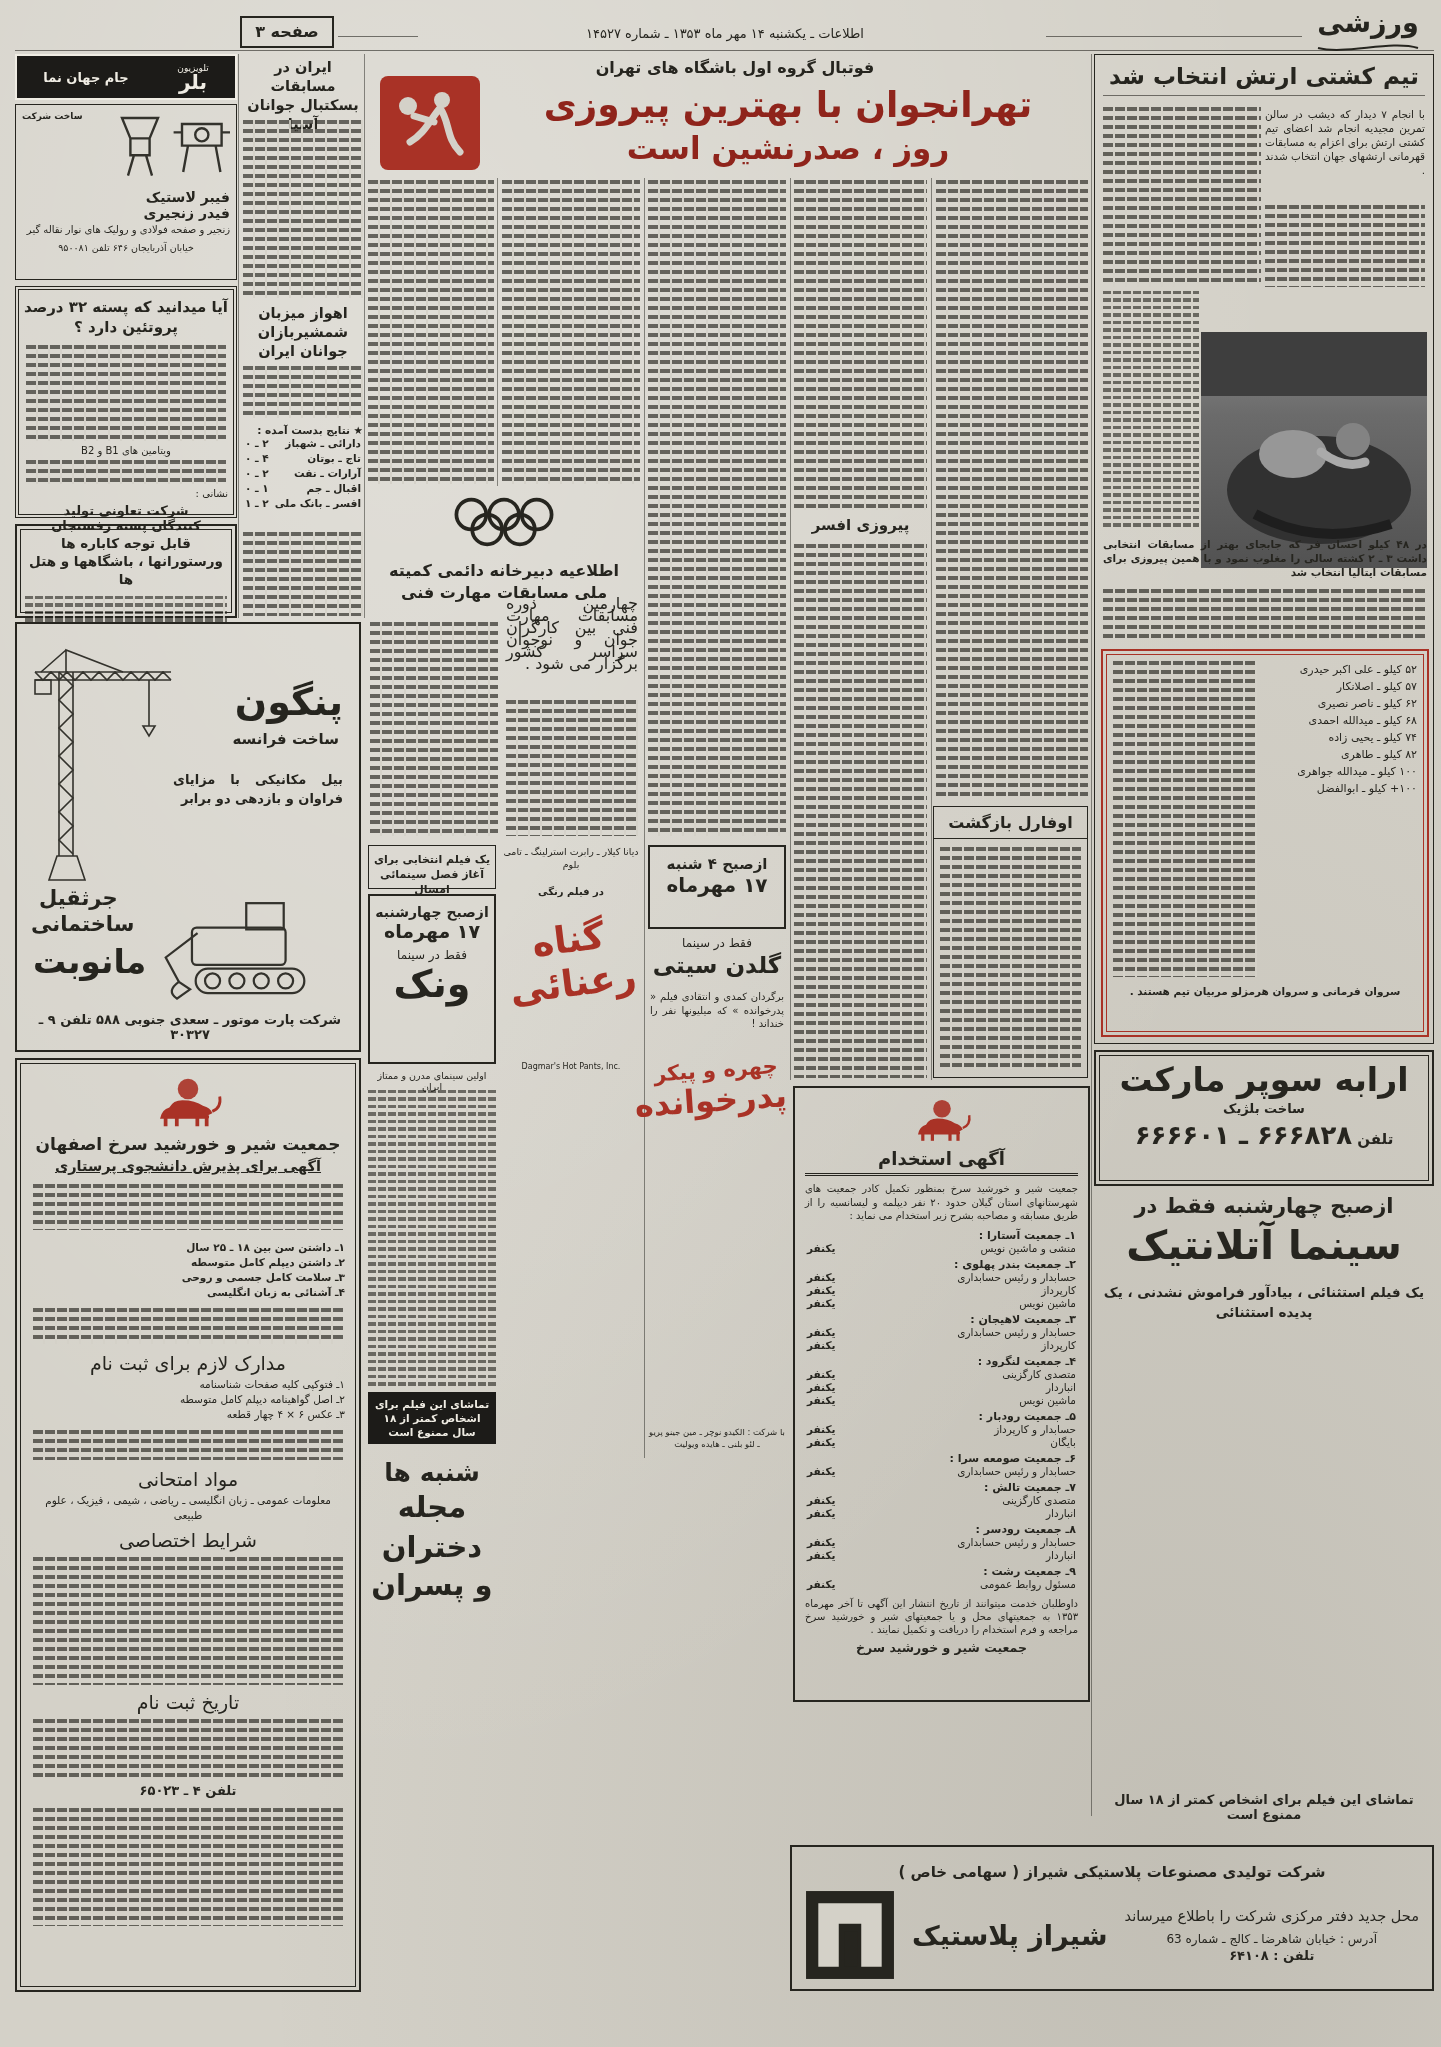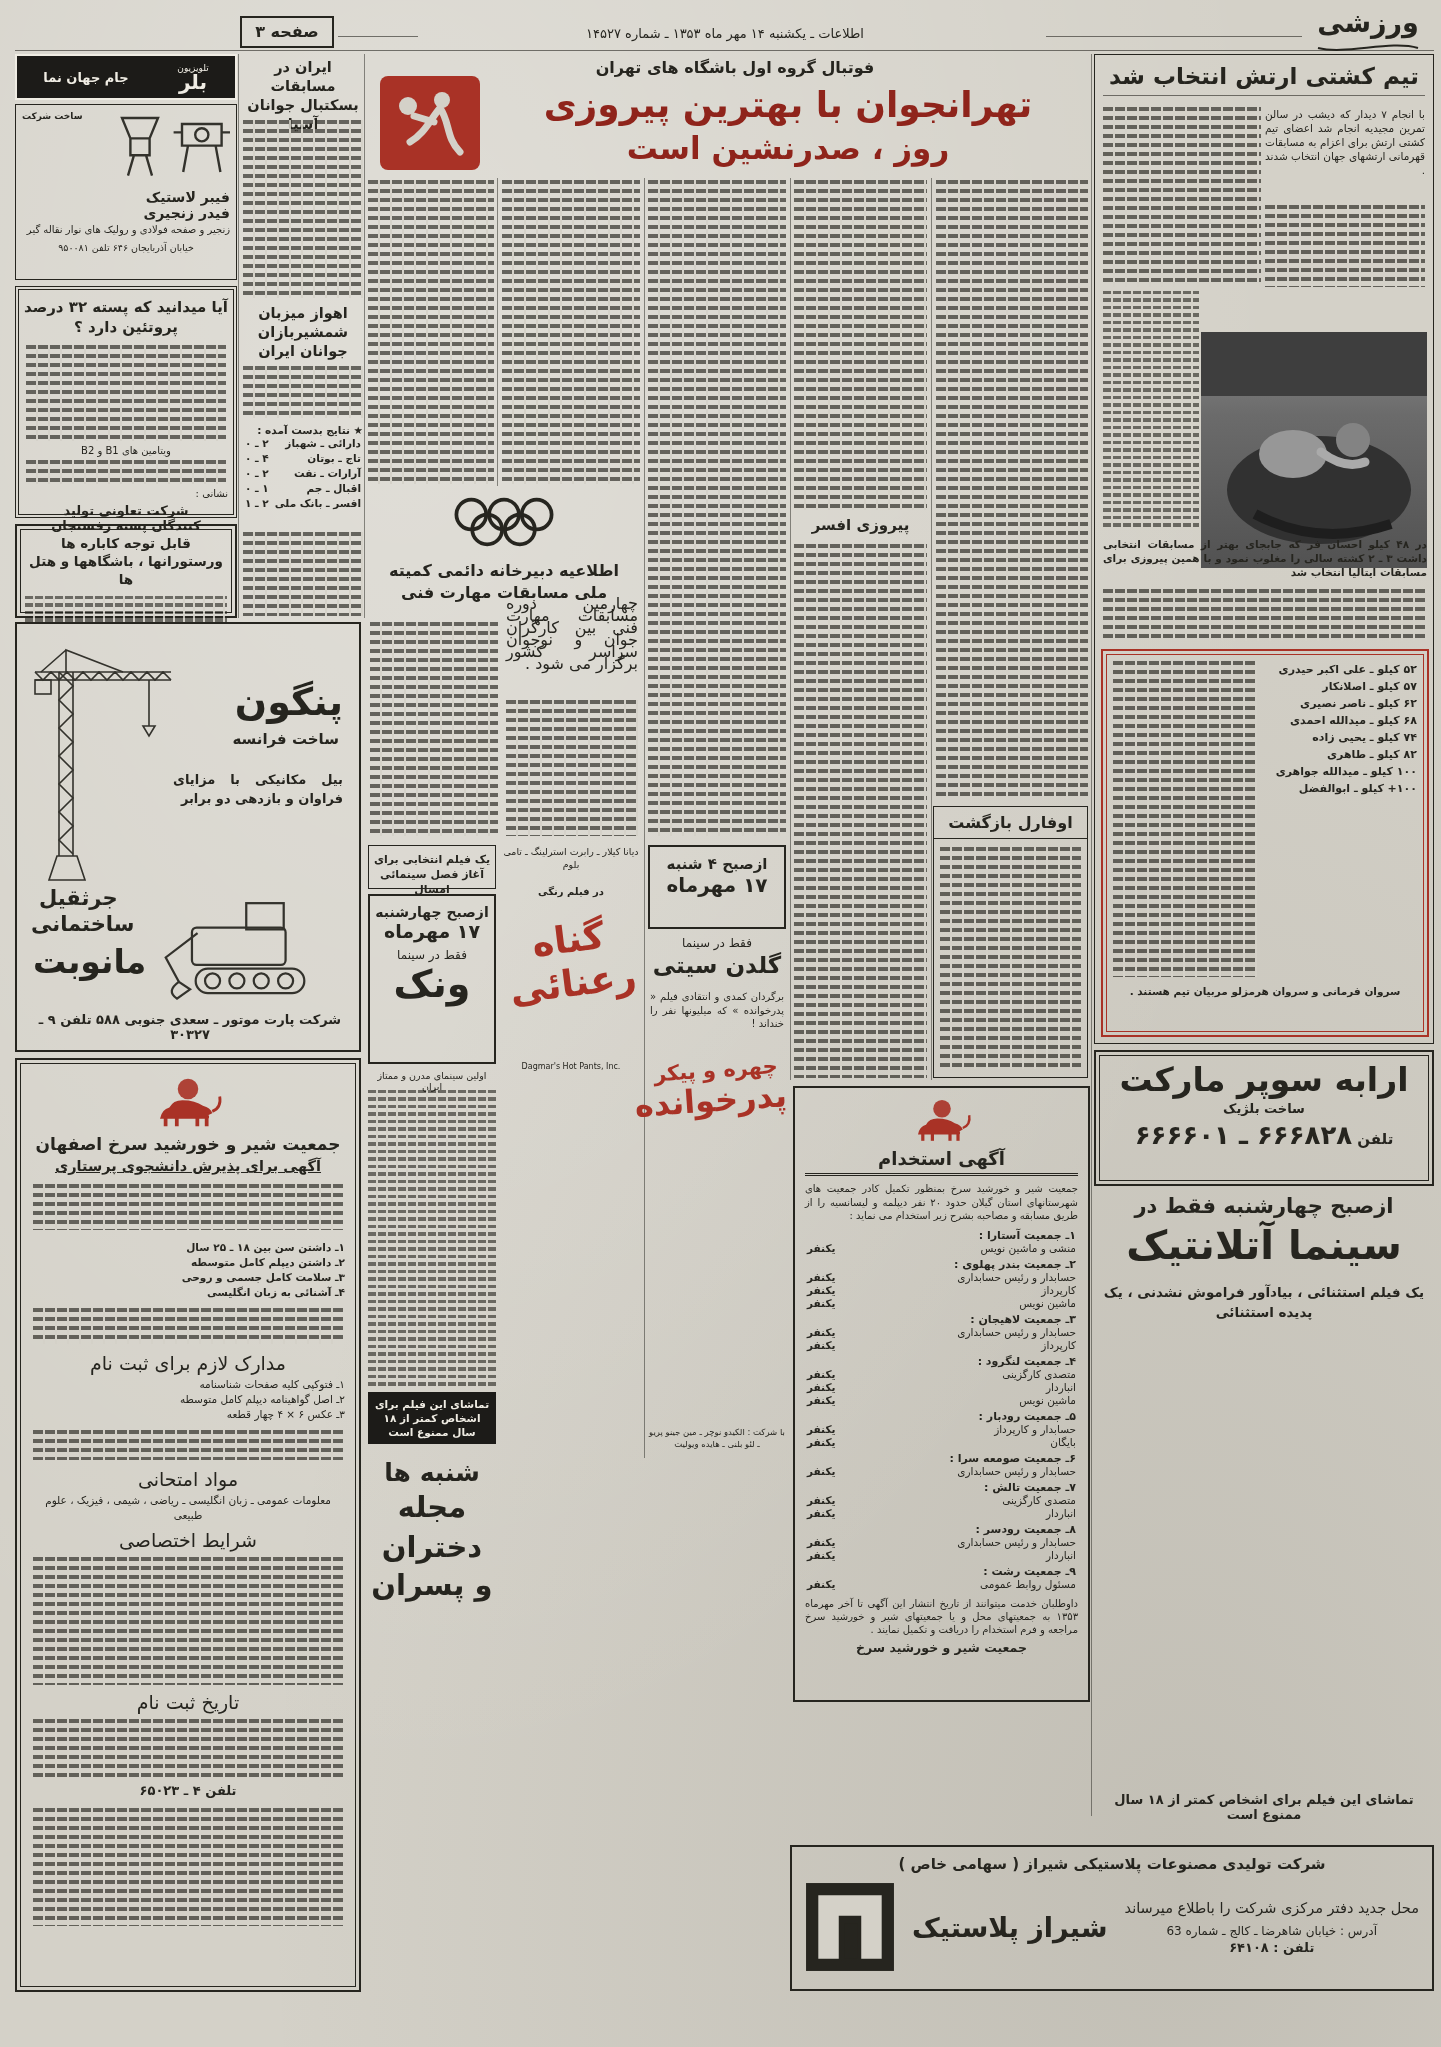--- a/index.html
+++ b/index.html
@@ -27,21 +27,21 @@
   .greek.sm{background-image:
       repeating-linear-gradient(90deg,transparent 0 8px,var(--paper) 8px 10px),
       repeating-linear-gradient(180deg,rgba(38,37,31,.7) 0 3.5px,transparent 3.5px 7.5px);}
   .photo{filter:grayscale(1);overflow:hidden;position:relative;}
   .red{color:var(--red);}
   .ltr{direction:ltr;}
   .emp-row{display:flex;justify-content:space-between;font-size:10.5px;line-height:13px;padding:0 2px;}
   .emp-row.hdr{font-weight:bold;font-size:11px;margin-top:3px;}
   .emp-row .emp-c{font-weight:bold;}
   .res-row{display:flex;justify-content:space-between;font-size:10.5px;line-height:15px;font-weight:bold;padding:0 2px;}
-  .team-row{font-size:11px;line-height:17px;font-weight:bold;}
+  .team-row{font-size:11px;line-height:17px;font-weight:normal;}
   .li-row{font-size:10.5px;line-height:15px;}
   .sec-title{font-weight:normal;font-size:19px;text-align:center;margin:6px 0 3px;}
   .blackbox{background:#1c1b18;color:#efece3;}
 </style>
 </head>
 <body>
 
 <div id="page">
 
   <div class="abs" style="left:15px;top:50px;width:1419px">
@@ -479,21 +479,21 @@
     </div>
   </div>
 
   <div class="abs b c" style="left:1094px;top:1194px;width:340px;font-size:21px">ازصبح چهارشنبه فقط در</div>
   <div class="abs x c" style="left:1094px;top:1222px;width:340px;font-size:40px">سینما آتلانتیک</div>
   <div class="abs b c" style="left:1094px;top:1284px;width:340px;font-size:13.5px">یک فیلم استثنائی ، بیادآور فراموش نشدنی ، یک</div>
   <div class="abs b c" style="left:1094px;top:1304px;width:340px;font-size:13.5px">پدیده استثنائی</div>
 
   <div class="abs b c" style="left:1094px;top:1792px;width:340px;font-size:13px">تماشای این فیلم برای اشخاص کمتر از ۱۸ سال ممنوع است</div>
 
-  <div class="abs bx2" style="left:790px;top:1845px;width:644px;height:146px;padding:8px 12px">
+  <div class="abs bx2" style="left:790px;top:1845px;width:644px;height:146px;padding:16px 12px">
     <div class="b c" style="font-size:15px">شرکت تولیدی مصنوعات پلاستیکی شیراز ( سهامی خاص )</div>
     <div style="display:flex;align-items:center;gap:16px;margin-top:8px">
       <div style="flex:1;text-align:center">
         <div style="font-size:14.5px">محل جدید دفتر مرکزی شرکت را باطلاع میرساند</div>
         <div style="font-size:12px;margin-top:8px">آدرس : خیابان شاهرضا ـ کالج ـ شماره 63</div>
         <div class="b" style="font-size:13px;margin-top:2px">تلفن : ۶۴۱۰۸</div>
       </div>
       <div class="x" style="font-size:27px;white-space:nowrap">شیراز پلاستیک</div>
       <svg width="92" height="92" viewBox="0 0 90 90">
         <rect x="2" y="2" width="86" height="86" fill="#26251f"></rect>

